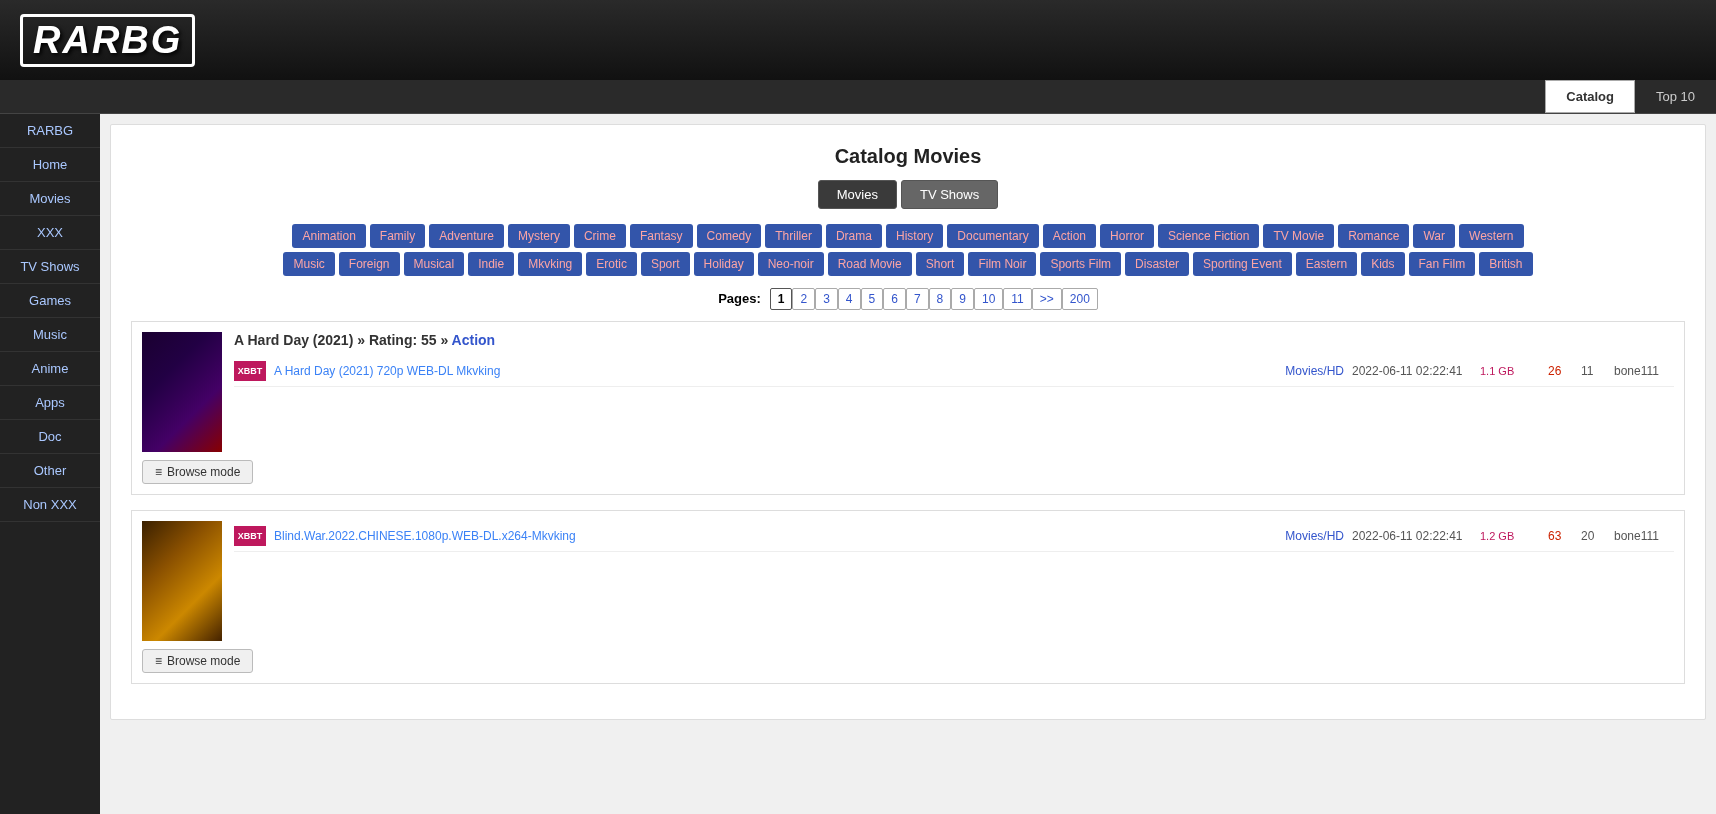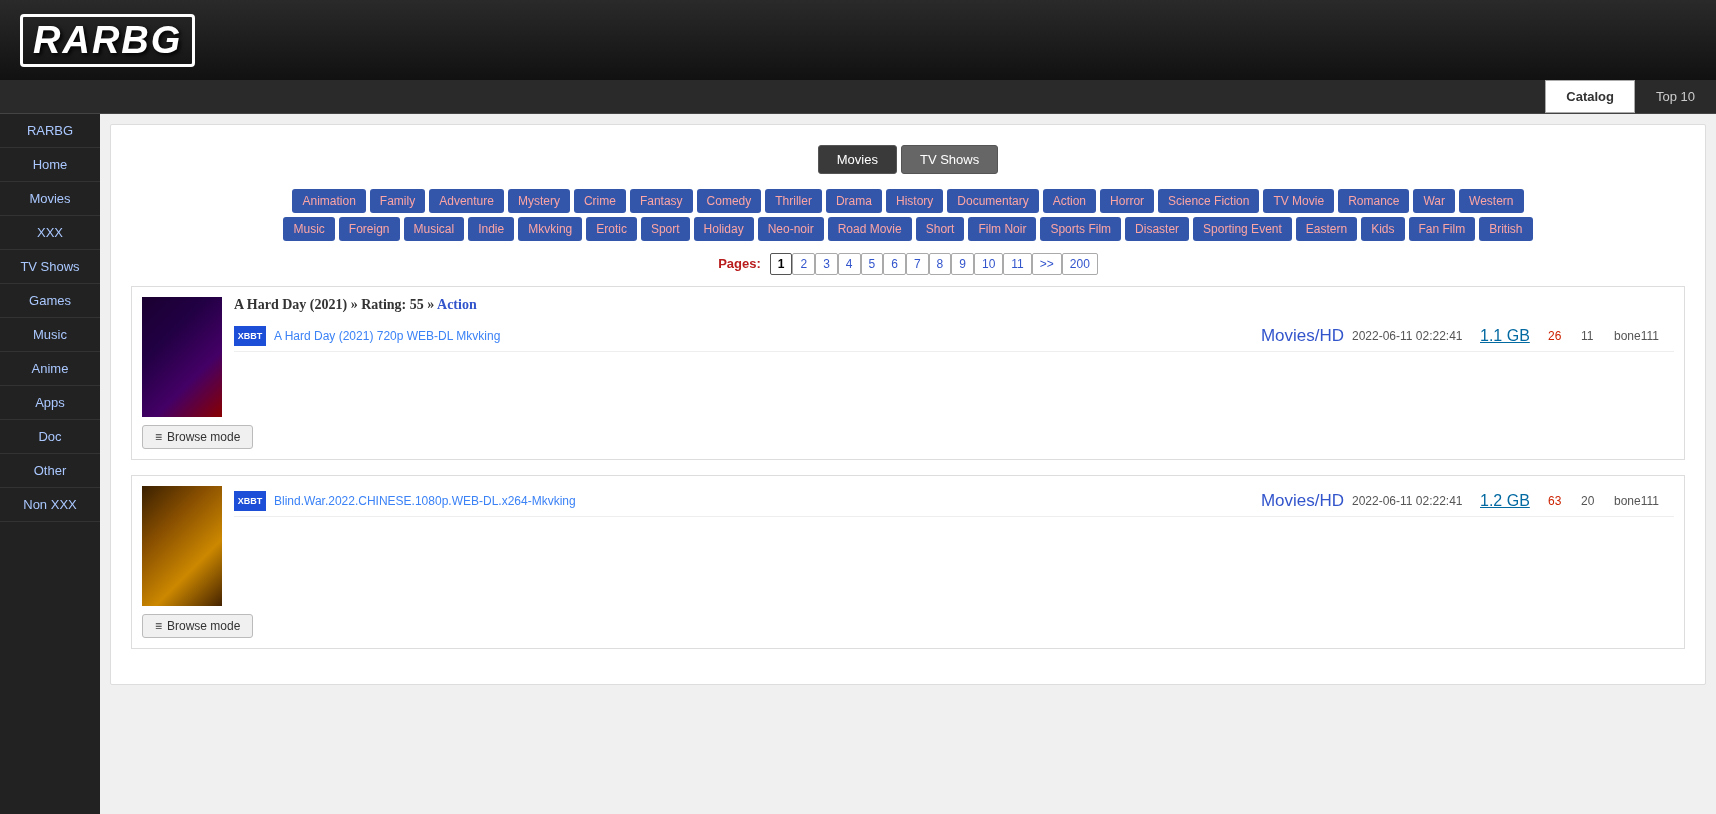--- a/index.html
+++ b/index.html
@@ -142,21 +142,21 @@
     #pagination {
       display: flex;
       align-items: center;
       gap: 4px;
       margin-bottom: 15px;
       justify-content: center;
     }
     #pagination-label {
       margin-right: 5px;
       font-weight: bold;
-      color: #b91c1c;
+      color: #000000;
     }
     .page-link {
       padding: 3px 7px;
       border: 1px solid #aaa;
       color: #3355cc;
       cursor: pointer;
       text-decoration: none;
       font-size: 12px;
       background: #fff;
       border-radius: 2px;
@@ -190,68 +190,66 @@
       justify-content: center;
     }
     .movie-info {
       flex: 1;
     }
     .movie-title-row {
       font-size: 14px;
       font-weight: bold;
       color: #333;
       margin-bottom: 8px;
-      font-family: Liberation Serif, serif;
     }
     .movie-title-row a {
       color: #3355cc;
       text-decoration: none;
     }
 
     .torrent-row {
       display: flex;
       align-items: center;
       gap: 8px;
       padding: 5px 0;
       border-bottom: 1px solid #eee;
     }
     .torrent-icon {
       width: 32px;
       height: 20px;
-      background: #1d4ed8;
+      background: #be185d;
       color: #fff;
       font-size: 9px;
       display: flex;
       align-items: center;
       justify-content: center;
       font-weight: bold;
       flex-shrink: 0;
     }
     .torrent-name {
       flex: 1;
       color: #3b82f6;
       text-decoration: none;
       font-size: 12px;
     }
     .torrent-cat {
       color: #3355cc;
       min-width: 80px;
       text-align: right;
-      font-size: 17px;
+      font-size: 12px;
     }
     .torrent-date {
       min-width: 120px;
       color: #555;
       font-size: 12px;
     }
     .torrent-size {
       min-width: 60px;
-      color: #0369a1;
-      font-size: 16px;
-      text-decoration: underline;
+      color: #be185d;
+      font-size: 11px;
     }
     .torrent-seeds {
       color: #cc2200;
       font-size: 12px;
       min-width: 25px;
       text-align: left;
     }
     .torrent-leeches {
       color: #555;
       font-size: 12px;
@@ -305,20 +303,21 @@
     <a class="sidebar-item">Music</a>
     <a class="sidebar-item">Anime</a>
     <a class="sidebar-item">Apps</a>
     <a class="sidebar-item">Doc</a>
     <a class="sidebar-item">Other</a>
     <a class="sidebar-item">Non XXX</a>
   </div>
 
   <div id="main">
     <div id="content-area">
+      <div id="catalog-title">Catalog Movies</div>
 
       <div id="toggle-btns">
         <button class="toggle-btn active">Movies</button>
         <button class="toggle-btn">TV Shows</button>
       </div>
 
       <div id="genre-rows">
         <div class="genre-row" id="genre-row-1">
             <button class="genre-btn">Animation</button>
             <button class="genre-btn">Family</button>

